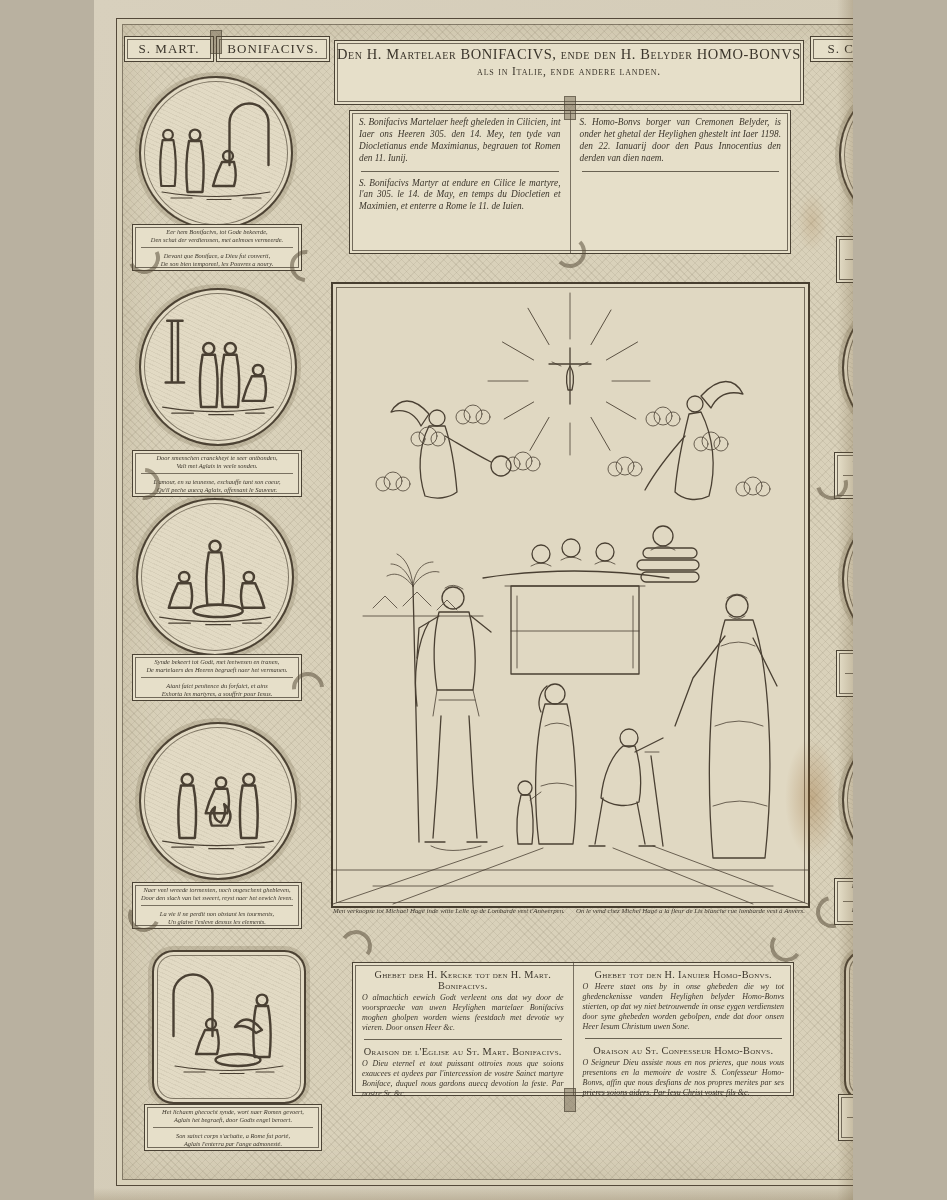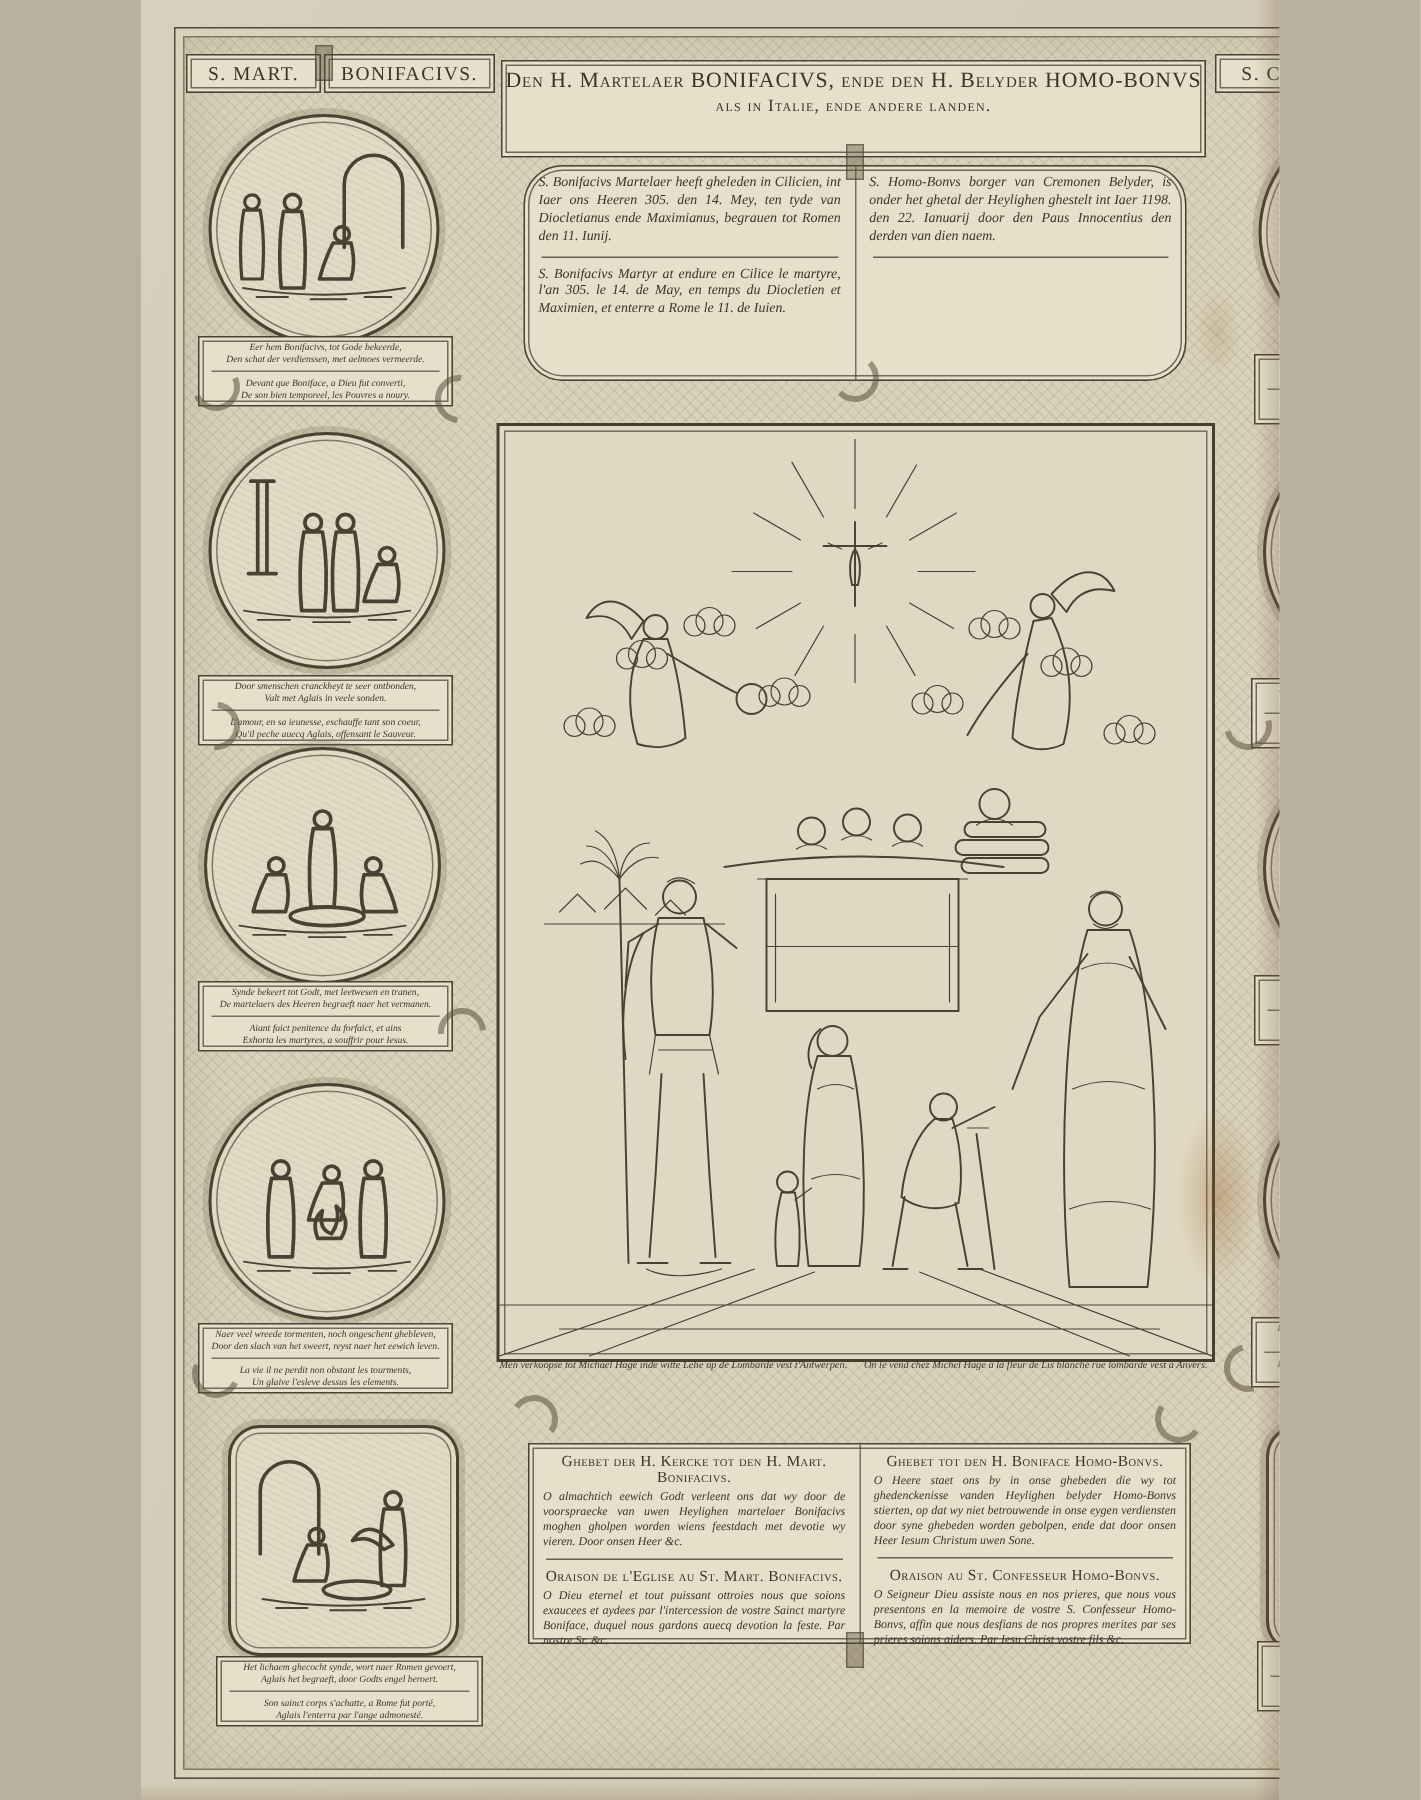--- a/index.html
+++ b/index.html
@@ -125,21 +125,21 @@
     </div>
   <div class="cart corner-label" style="left:830px;top:36px;width:100px;">
       <span>HOMO-BONVS.</span>
     </div>
 
   <div class="cart title-cart" style="left:240px;top:40px;width:468px;height:58px;">
     <div class="title-l1">Den H. Martelaer BONIFACIVS, ende den H. Belyder HOMO-BONVS</div>
     <div class="title-l3">als in Italie, ende andere landen.</div>
   </div>
 
-  <div class="cart two-col" style="left:255px;top:110px;width:440px;height:142px;border-radius:26px;">
+  <div class="cart two-col" style="left:255px;top:110px;width:440px;height:142px;">
     <div class="col">
       <div class="info-para">S. Bonifacivs Martelaer heeft gheleden in Cilicien, int Iaer ons Heeren 305. den 14. Mey, ten tyde van Diocletianus ende Maximianus, begrauen tot Romen den 11. Iunij.</div>
       <hr class="col-rule">
       <div class="info-para">S. Bonifacivs Martyr at endure en Cilice le martyre, l'an 305. le 14. de May, en temps du Diocletien et Maximien, et enterre a Rome le 11. de Iuien.</div>
     </div>
     <div class="col">
       <div class="info-para">S. Homo-Bonvs borger van Cremonen Belyder, is onder het ghetal der Heylighen ghestelt int Iaer 1198. den 22. Ianuarij door den Paus Innocentius den derden van dien naem.</div>
       <hr class="col-rule">
     </div>
   </div>
@@ -473,21 +473,21 @@
 
   <div class="cart two-col" style="left:258px;top:962px;width:440px;height:132px;">
     <div class="col">
       <div class="prayer-head">Ghebet der H. Kercke tot den H. Mart. Bonifacivs.</div>
       <div class="prayer-para">O almachtich eewich Godt verleent ons dat wy door de voorspraecke van uwen Heylighen martelaer Bonifacivs moghen gholpen worden wiens feestdach met devotie wy vieren. Door onsen Heer &amp;c.</div>
       <hr class="col-rule">
       <div class="prayer-head">Oraison de l'Eglise au St. Mart. Bonifacivs.</div>
       <div class="prayer-para">O Dieu eternel et tout puissant ottroies nous que soions exaucees et aydees par l'intercession de vostre Sainct martyre Boniface, duquel nous gardons auecq devotion la feste. Par nostre Sr. &amp;c.</div>
     </div>
     <div class="col">
-      <div class="prayer-head">Ghebet tot den H. Boniface Homo-Bonvs.</div>
+      <div class="prayer-head">Ghebet tot den H. Ianuier Homo-Bonvs.</div>
       <div class="prayer-para">O Heere staet ons by in onse ghebeden die wy tot ghedenckenisse vanden Heylighen belyder Homo-Bonvs stierten, op dat wy niet betrouwende in onse eygen verdiensten door syne ghebeden worden gebolpen, ende dat door onsen Heer Iesum Christum uwen Sone.</div>
       <hr class="col-rule">
       <div class="prayer-head">Oraison au St. Confesseur Homo-Bonvs.</div>
       <div class="prayer-para">O Seigneur Dieu assiste nous en nos prieres, que nous vous presentons en la memoire de vostre S. Confesseur Homo-Bonvs, affin que nous desfians de nos propres merites par ses prieres soions aiders. Par Iesu Christ vostre fils &amp;c.</div>
     </div>
   </div>
 
 
   <div class="curl" style="left:34px;top:242px;transform:rotate(200deg);"></div>
   <div class="curl" style="left:196px;top:250px;transform:rotate(320deg);"></div>

